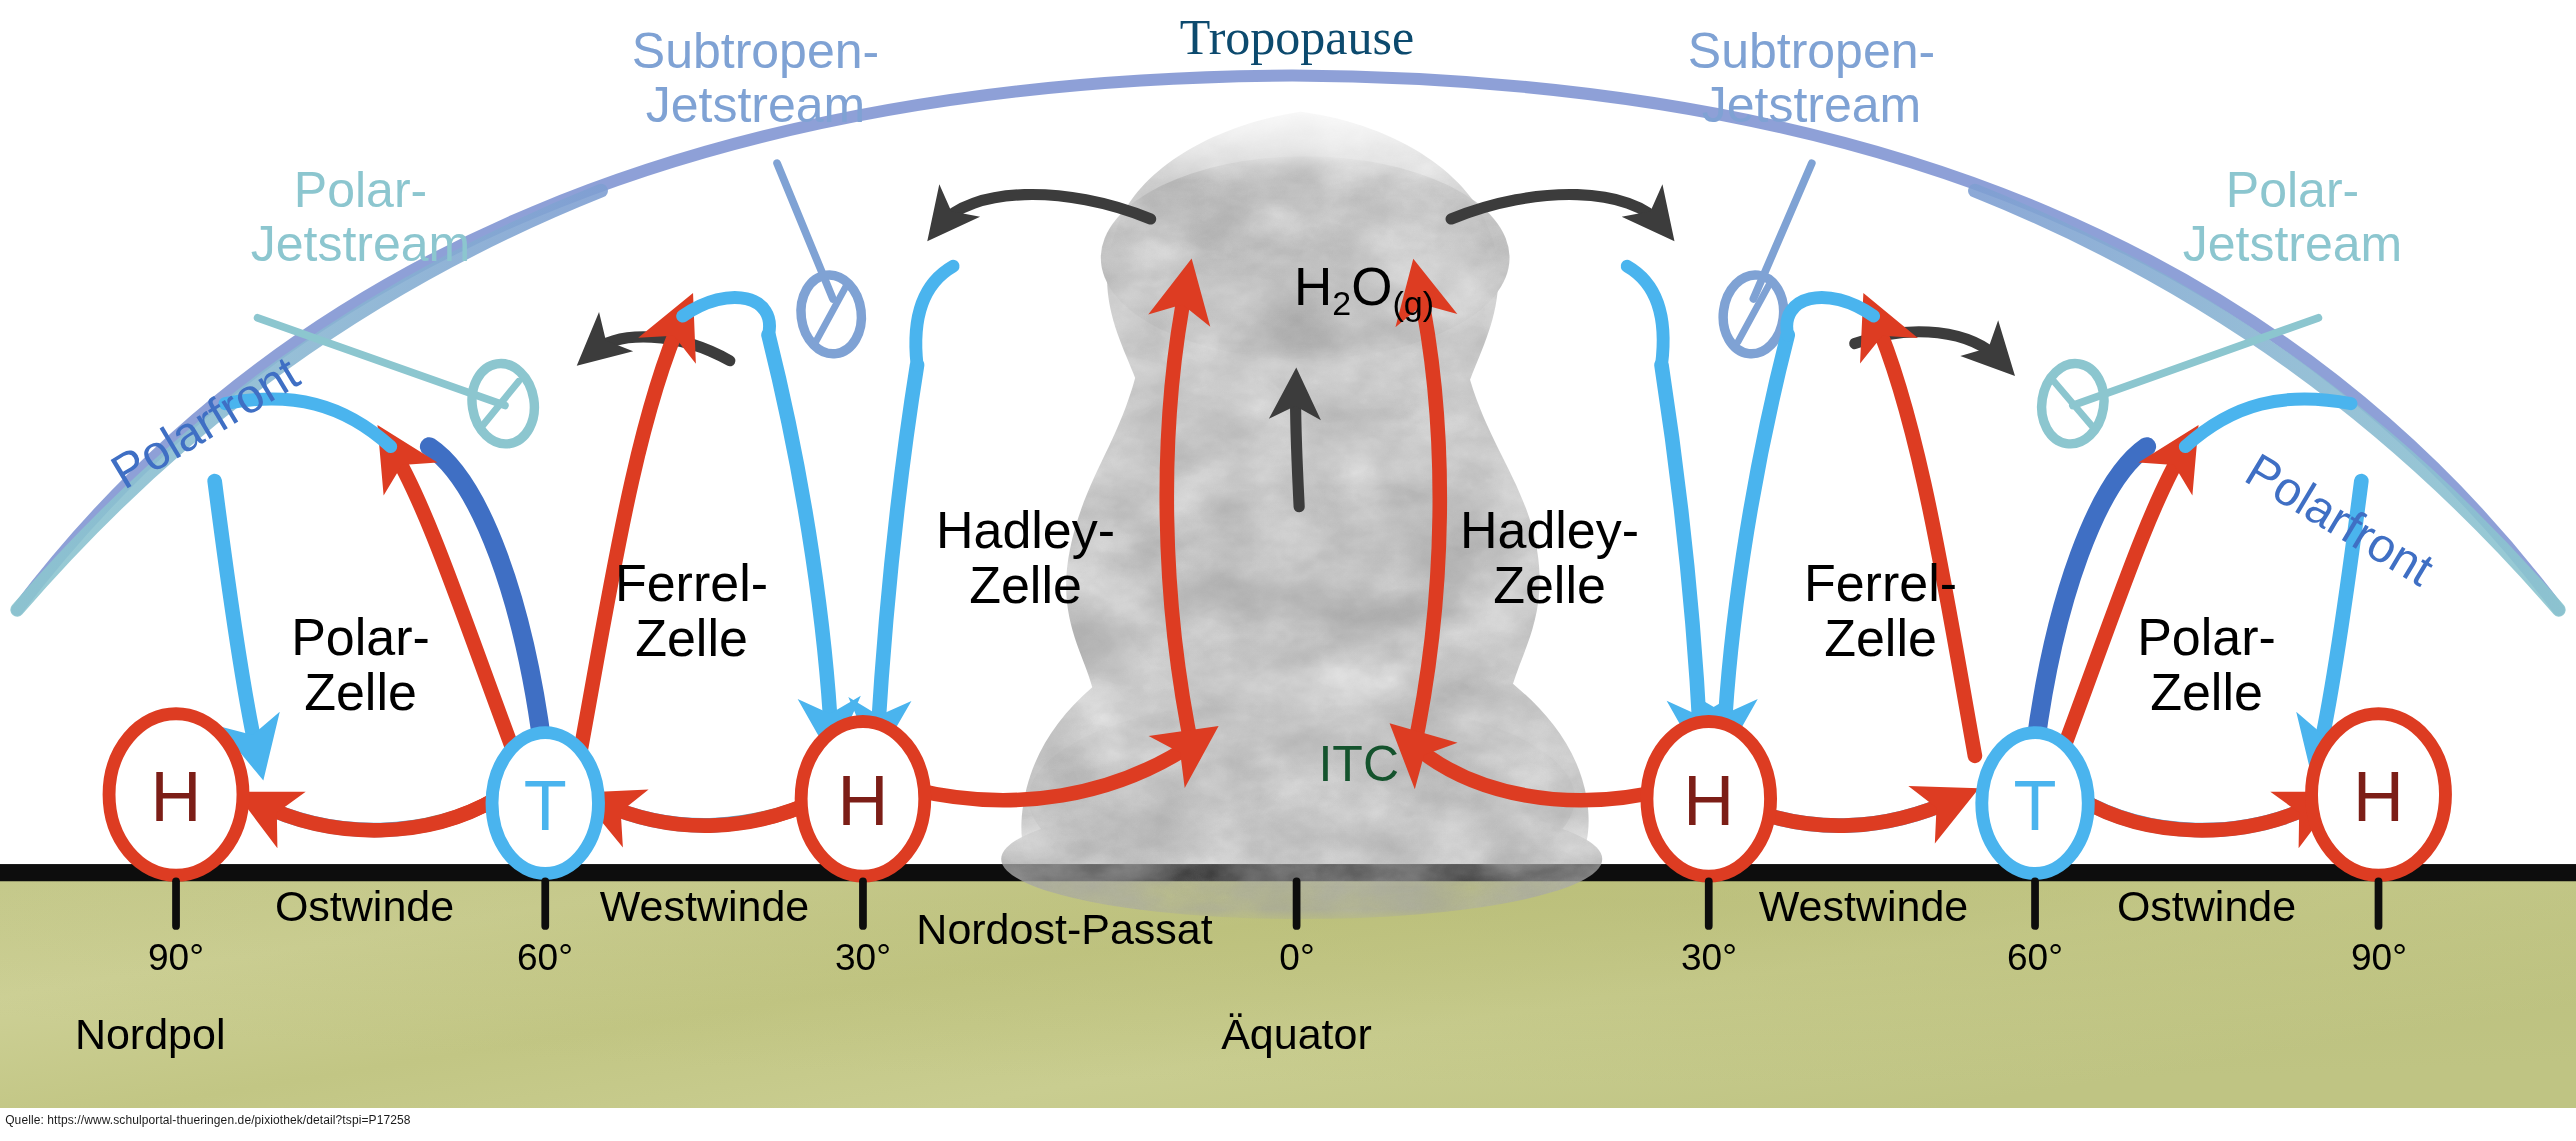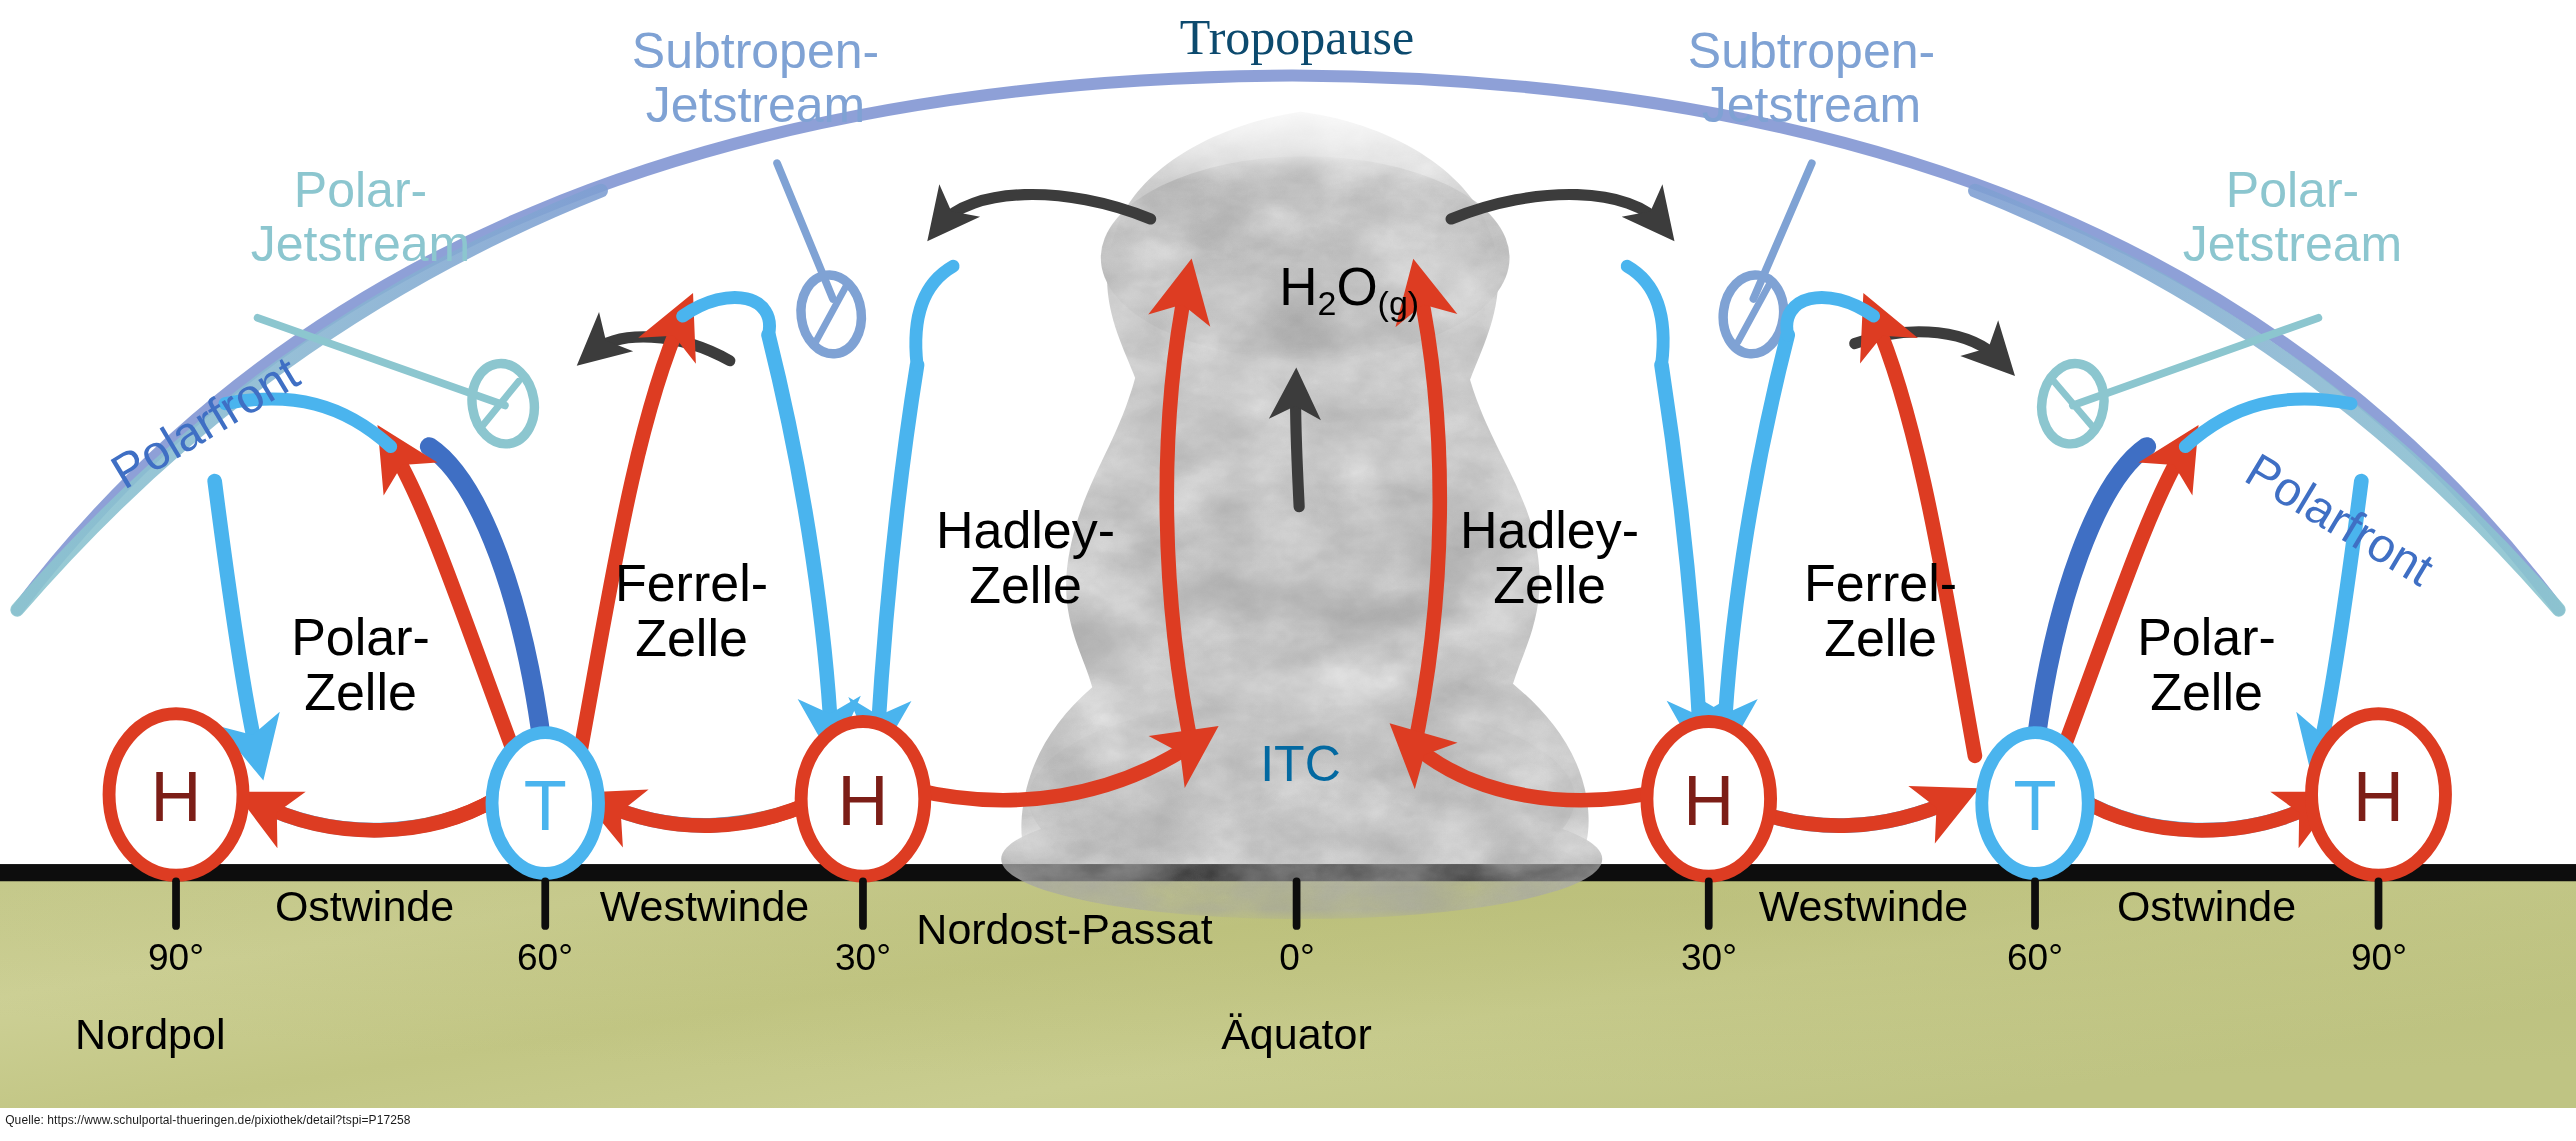--- a/index.html
+++ b/index.html
@@ -264,25 +264,25 @@
     <div class="lbl jet-lbl" style="left:584px;top:24px;width:343px;color:#7fa2d4;">Subtropen-
 Jetstream</div>
     <div class="lbl jet-lbl" style="left:1640px;top:24px;width:343px;color:#7fa2d4;">Subtropen-
 Jetstream</div>
     <div class="lbl jet-lbl" style="left:2138px;top:163px;width:309px;color:#8cc6cf;">Polar-
 Jetstream</div>
 
     <div class="lbl front-lbl" style="left:60px;top:481px;width:309px;transform:rotate(-31deg);transform-origin:left top;">Polarfront</div>
     <div class="lbl front-lbl" style="left:2220px;top:419px;width:309px;transform:rotate(31deg);transform-origin:left top;">Polarfront</div>
 
-    <div class="lbl" style="left:1176px;top:203px;width:258px;font-size:53px;color:#000;">
+    <div class="lbl" style="left:1176px;top:203px;width:258px;font-size:53px;color:#000;text-align:right;">
       <span>H</span><span style="font-size:34px;vertical-align:-0.30em;">2</span><span>O</span><span style="font-size:34px;vertical-align:-0.30em;">(g)</span>
     </div>
 
-    <div class="lbl" style="left:1202px;top:738px;width:197px;font-size:50px;color:#0369a1;">ITC</div>
+    <div class="lbl" style="left:1202px;top:738px;width:197px;font-size:50px;color:#14532d;text-align:right;">ITC</div>
 
     <div class="lbl cell-lbl" style="left:219px;top:610px;width:283px;">Polar-
 Zelle</div>
     <div class="lbl cell-lbl" style="left:550px;top:556px;width:283px;">Ferrel-
 Zelle</div>
     <div class="lbl cell-lbl" style="left:884px;top:503px;width:283px;">Hadley-
 Zelle</div>
     <div class="lbl cell-lbl" style="left:1408px;top:503px;width:283px;">Hadley-
 Zelle</div>
     <div class="lbl cell-lbl" style="left:1739px;top:556px;width:283px;">Ferrel-

